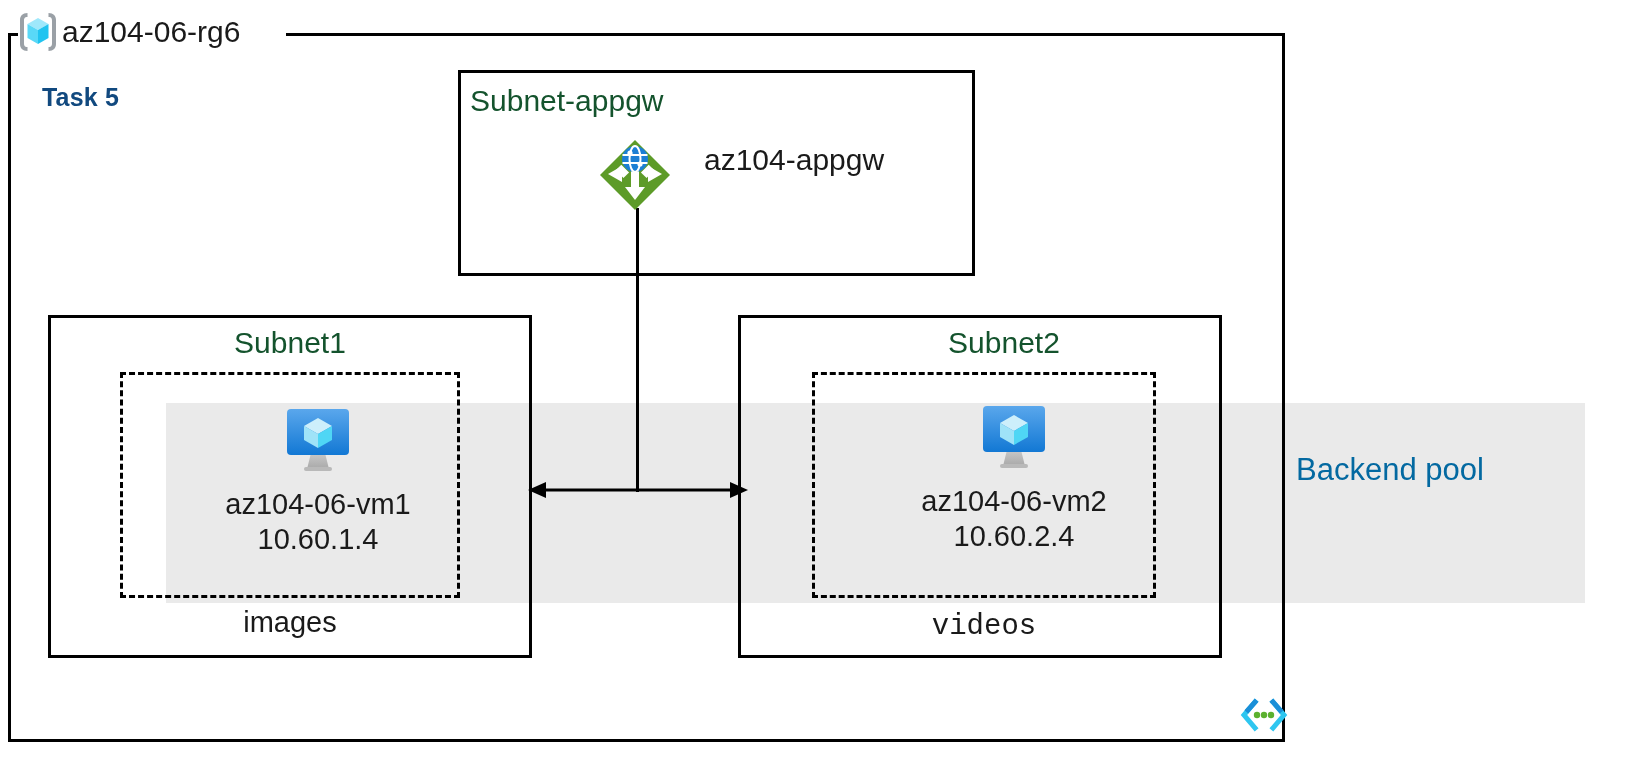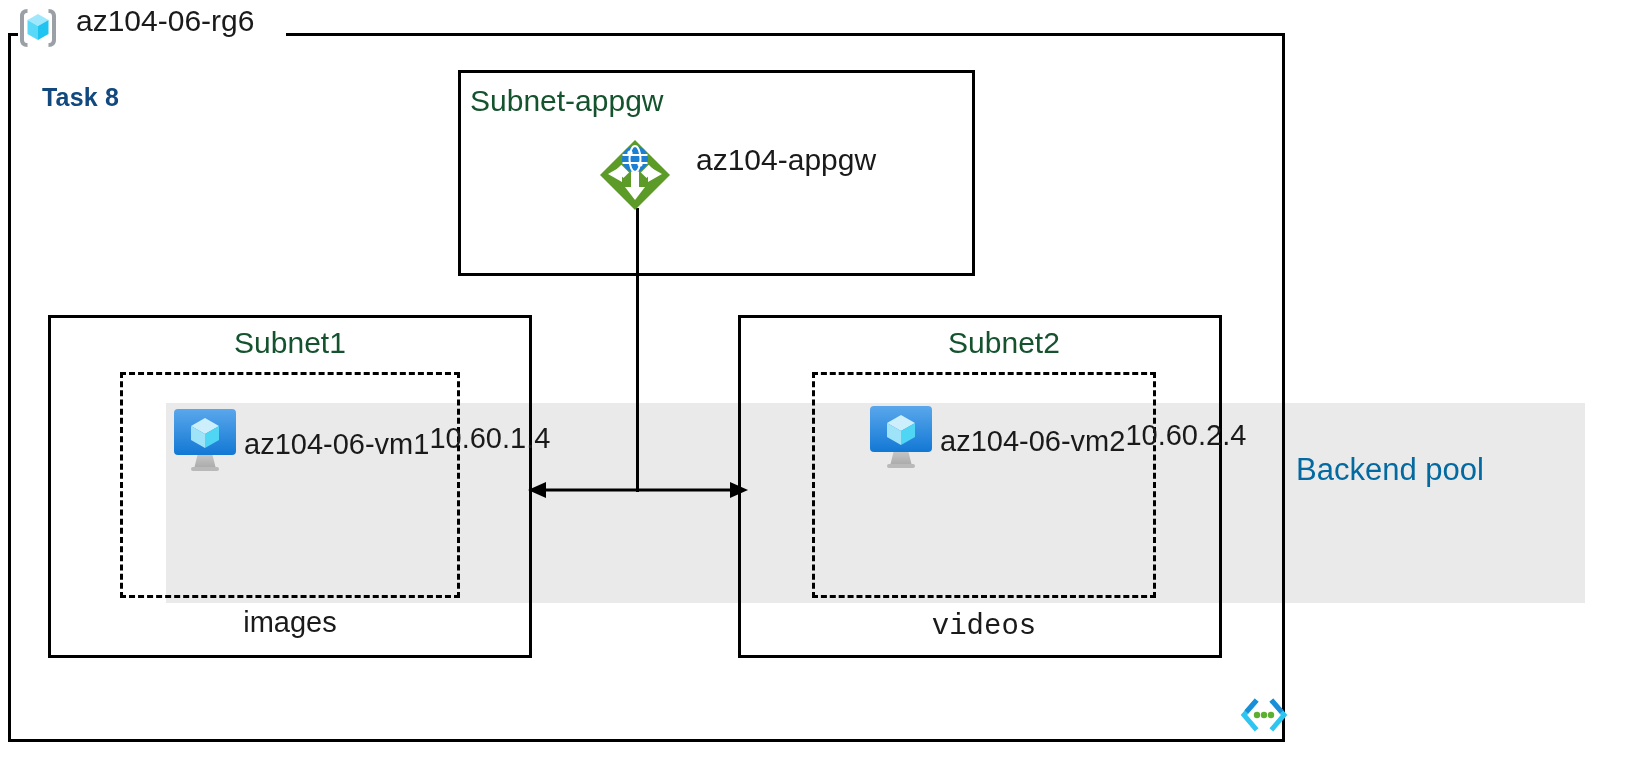--- a/index.html
+++ b/index.html
@@ -38,22 +38,21 @@
     width: 268px;
     height: 32px;
     background: #ffffff;
   }
   .rg-header {
     position: absolute;
     left: 14px;
     top: 6px;
     height: 52px;
     display: flex;
-    align-items: flex-start;
-    gap: 14px;
+    align-items: center;
   }
   .rg-label {
     font-size: 30px;
     color: #1a1a1a;
     white-space: nowrap;
     line-height: 1;
   }
 
   
   .rg-icon {
@@ -130,21 +129,23 @@
     text-align: center;
     white-space: nowrap;
   }
   .caption1 { left: 120px; top: 606px; width: 340px; }
   .caption2 { left: 812px; top: 610px; width: 344px; font-family: Liberation Mono, monospace; }
 
   
   .vm-group {
     position: absolute;
     display: flex;
+    flex-direction: column;
     align-items: center;
+    margin-left: 28px;
   }
   .vm1-group { left: 166px; top: 403px; width: 248px; }
   .vm2-group { left: 862px; top: 400px; width: 248px; }
 
   .vm-icon-wrap {
     width: 78px;
     height: 72px;
     position: relative;
   }
   .vm-text {
@@ -156,21 +157,21 @@
   }
   .vm-name { margin-top: 12px; }
 
   
   .appgw-node {
     position: absolute;
     left: 596px;
     top: 136px;
     display: flex;
     align-items: flex-start;
-    gap: 22px;
+    gap: 30px;
   }
   .appgw-icon-wrap {
     width: 78px;
     height: 78px;
     position: relative;
     flex: none;
   }
   .appgw-text {
     font-size: 30px;
     color: #1a1a1a;
@@ -226,21 +227,21 @@
         <path d="M34.5 3 C39.5 3 42 6 42 10 L42 34 C42 38 39.5 41 34.5 41 L34.5 37 C37.5 37 38 35.5 38 33 L38 11 C38 8.5 37.5 7 34.5 7 Z" fill="#9aa0a6"></path>
 
         <path d="M24 8 L34.5 14 L24 20 L13.5 14 Z" fill="#9fe8fb"></path>
         <path d="M13.5 14 L24 20 L24 34 L13.5 28 Z" fill="#59d8f7"></path>
         <path d="M34.5 14 L34.5 28 L24 34 L24 20 Z" fill="#20c4f0"></path>
       </svg>
     </span>
     <span class="rg-label">az104-06-rg6</span>
   </div>
 
-  <div class="task-label">Task 8</div>
+  <div class="task-label">Task 5</div>
 
   <div class="subnet-box subnet-appgw-box"></div>
   <div class="subnet-title subnet-appgw-title">Subnet-appgw</div>
 
   <div class="vline"></div>
 
   <div class="appgw-node">
     <span class="appgw-icon-wrap">
       <svg width="78" height="78" viewBox="0 0 78 78" xmlns="http://www.w3.org/2000/svg">
 

